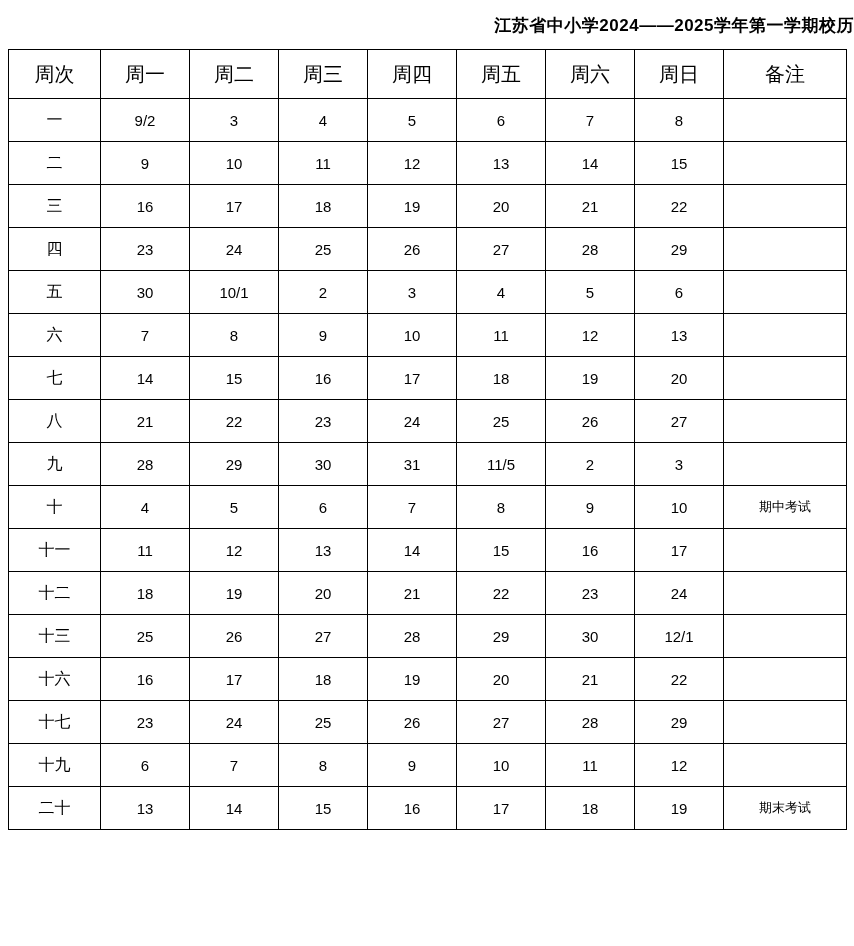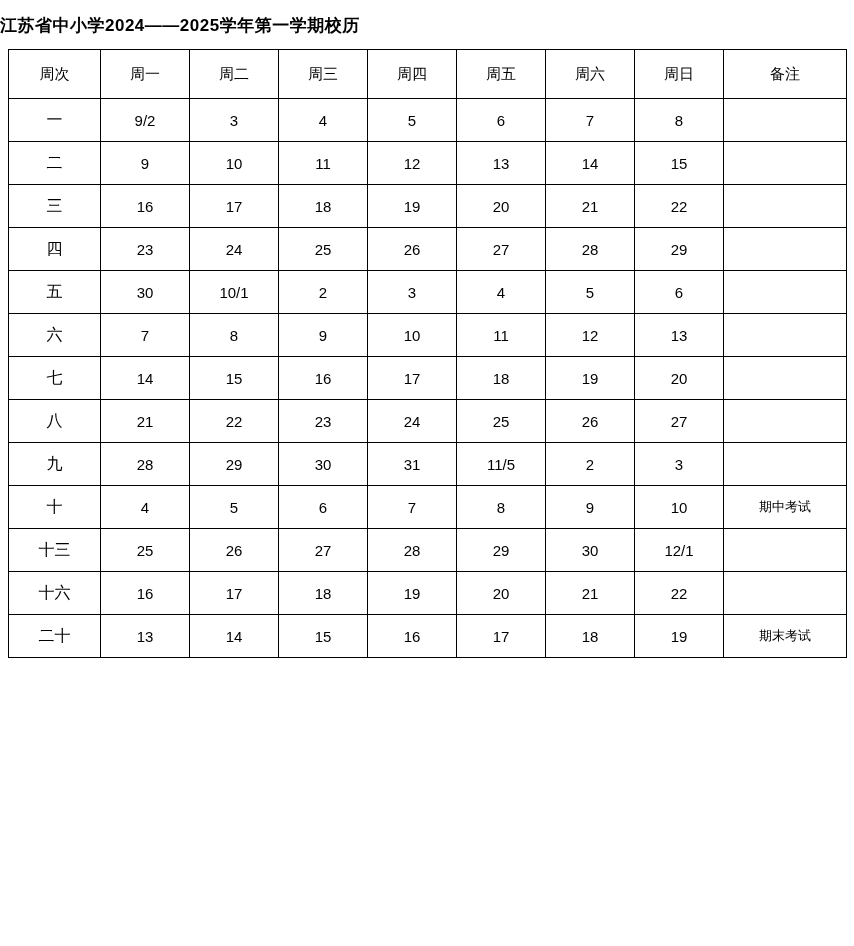--- a/index.html
+++ b/index.html
@@ -12,21 +12,21 @@
     height: 946px;
     font-family: "Liberation Sans", sans-serif;
     color: #000000;
   }
   .page {
     width: 854px;
     box-sizing: border-box;
     padding: 0;
   }
   .title {
-    text-align: left;
+    text-align: right;
     font-size: 17px;
     font-weight: bold;
     letter-spacing: 0.5px;
     padding: 14px 0 12px 0;
     font-family: "Liberation Sans", sans-serif;
   }
   .table-wrap {
     padding: 0 8px;
     box-sizing: border-box;
   }
@@ -40,21 +40,21 @@
   table.calendar td {
     border: 1px solid #000000;
     text-align: center;
     vertical-align: middle;
     font-size: 15px;
     font-family: "Liberation Sans", sans-serif;
     padding: 0;
     height: 42px;
   }
   table.calendar thead th {
-    font-size: 15px;
+    font-size: 20px;
     font-weight: normal;
     height: 48px;
   }
   table.calendar td.week-label {
     font-size: 16px;
   }
   table.calendar td.remark {
     font-size: 13px;
   }
   col.c-week { width: 92px; }
@@ -199,39 +199,83 @@
           <td>4</td>
           <td>5</td>
           <td>6</td>
           <td>7</td>
           <td>8</td>
           <td>9</td>
           <td>10</td>
           <td class="remark">期中考试</td>
         </tr>
         <tr>
+          <td class="week-label">十一</td>
+          <td>11</td>
+          <td>12</td>
+          <td>13</td>
+          <td>14</td>
+          <td>15</td>
+          <td>16</td>
+          <td>17</td>
+          <td class="remark"></td>
+        </tr>
+        <tr>
+          <td class="week-label">十二</td>
+          <td>18</td>
+          <td>19</td>
+          <td>20</td>
+          <td>21</td>
+          <td>22</td>
+          <td>23</td>
+          <td>24</td>
+          <td class="remark"></td>
+        </tr>
+        <tr>
           <td class="week-label">十三</td>
           <td>25</td>
           <td>26</td>
           <td>27</td>
           <td>28</td>
           <td>29</td>
           <td>30</td>
           <td>12/1</td>
           <td class="remark"></td>
         </tr>
         <tr>
           <td class="week-label">十六</td>
           <td>16</td>
           <td>17</td>
           <td>18</td>
           <td>19</td>
           <td>20</td>
           <td>21</td>
           <td>22</td>
+          <td class="remark"></td>
+        </tr>
+        <tr>
+          <td class="week-label">十七</td>
+          <td>23</td>
+          <td>24</td>
+          <td>25</td>
+          <td>26</td>
+          <td>27</td>
+          <td>28</td>
+          <td>29</td>
+          <td class="remark"></td>
+        </tr>
+        <tr>
+          <td class="week-label">十九</td>
+          <td>6</td>
+          <td>7</td>
+          <td>8</td>
+          <td>9</td>
+          <td>10</td>
+          <td>11</td>
+          <td>12</td>
           <td class="remark"></td>
         </tr>
         <tr>
           <td class="week-label">二十</td>
           <td>13</td>
           <td>14</td>
           <td>15</td>
           <td>16</td>
           <td>17</td>
           <td>18</td>

